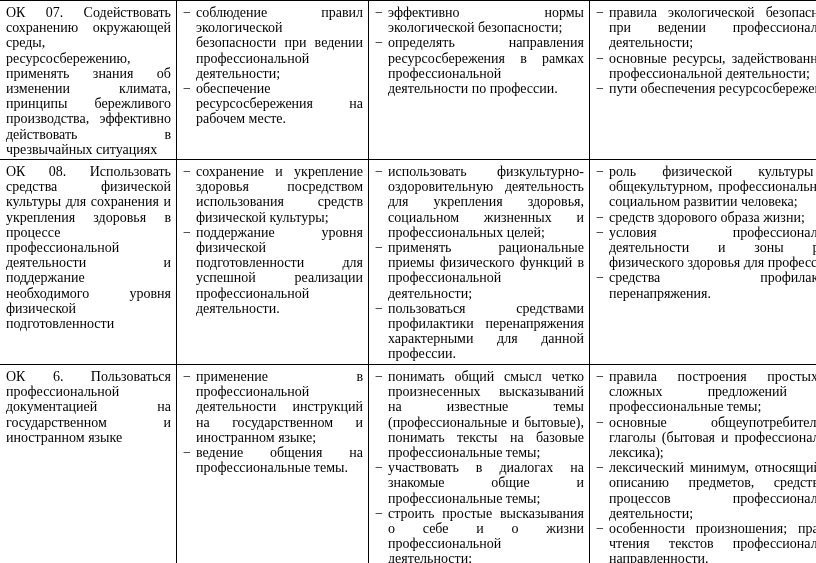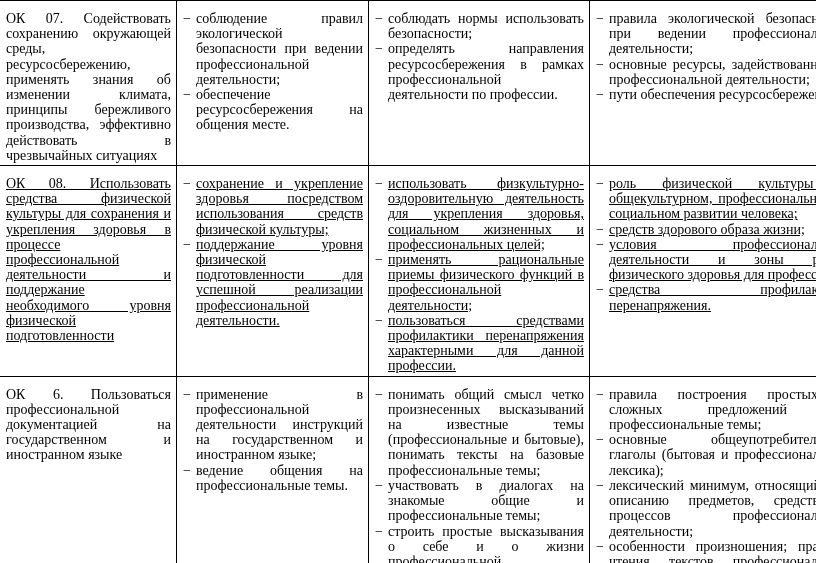--- a/index.html
+++ b/index.html
@@ -17,26 +17,26 @@
     top: 0;
     left: -1px;
     border-collapse: collapse;
     table-layout: fixed;
     width: 852px;
     background: #ffffff;
   }
   td.cell {
     border: 1px solid #000000;
     vertical-align: top;
-    padding: 10px 5px 2px 6px;
+    padding: 4px 5px 2px 6px;
     font-size: 14px;
     line-height: 15.2px;
   }
   tr.r0 td.cell { height: 137px; }
-  tr.r1 td.cell { height: 205px; text-decoration: underline; }
+  tr.r1 td.cell { height: 205px; }
   tr.r2 td.cell { height: 232px; }
   .comp-text { text-align: justify; }
   .li {
     position: relative;
     padding-left: 13px;
     text-align: justify;
   }
   .li .dash {
     position: absolute;
     left: 0;
@@ -53,24 +53,24 @@
     <col style="width:221px">
     <col style="width:262px">
   </colgroup>
   <tbody>
     <tr class="r0">
       <td class="cell">
         <div class="comp-text">ОК 07. Содействовать сохранению окружающей среды, ресурсосбережению, применять знания об изменении климата, принципы бережливого производства, эффективно действовать в чрезвычайных ситуациях</div>
       </td>
       <td class="cell">
           <div class="li"><span class="dash">−</span><span>соблюдение правил экологической безопасности при ведении профессиональной деятельности;</span></div>
-          <div class="li"><span class="dash">−</span><span>обеспечение ресурсосбережения на общения месте.</span></div>
+          <div class="li"><span class="dash">−</span><span>обеспечение ресурсосбережения на рабочем месте.</span></div>
         </td>
       <td class="cell">
-          <div class="li"><span class="dash">−</span><span>соблюдать нормы использовать безопасности;</span></div>
+          <div class="li"><span class="dash">−</span><span>эффективно нормы экологической безопасности;</span></div>
           <div class="li"><span class="dash">−</span><span>определять направления ресурсосбережения в рамках профессиональной деятельности по профессии.</span></div>
         </td>
       <td class="cell">
           <div class="li"><span class="dash">−</span><span>правила экологической безопасности при ведении профессиональной деятельности;</span></div>
           <div class="li"><span class="dash">−</span><span>основные ресурсы, задействованные в профессиональной деятельности;</span></div>
           <div class="li"><span class="dash">−</span><span>пути обеспечения ресурсосбережения.</span></div>
         </td>
     </tr>
     <tr class="r1">
       <td class="cell">

